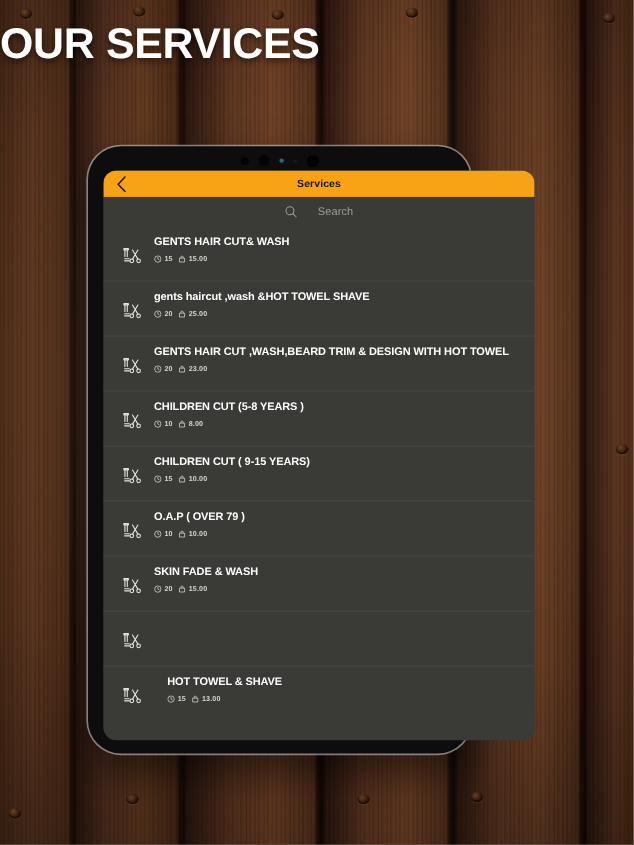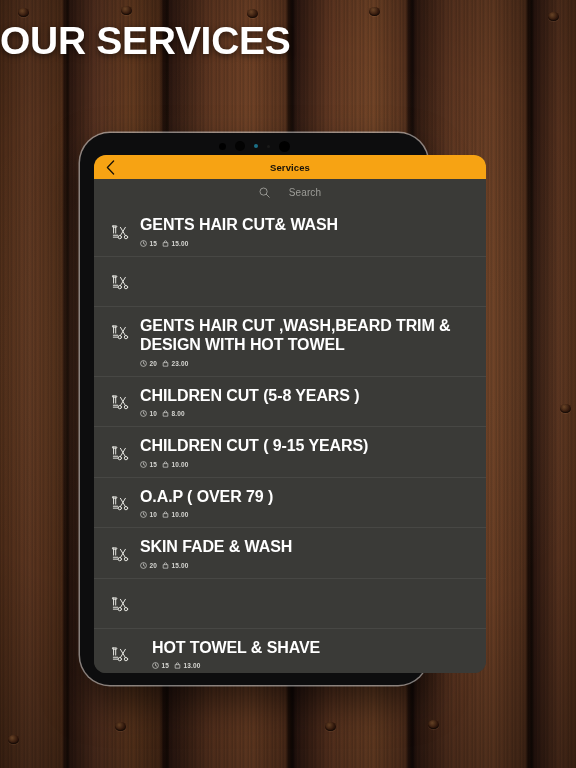--- a/index.html
+++ b/index.html
@@ -172,21 +172,21 @@
     flex:0 0 auto;
     width:26px; height:26px;
     margin-top:5px;
     margin-right:8px;
     display:flex; align-items:center; justify-content:center;
   }
   .row-icon svg { display:block; }
   .row-body { flex:1 1 auto; min-width:0; }
   .row-title {
     color:#ffffff;
-    font-size:16px;
+    font-size:10px;
     font-weight:700;
     line-height:1.22;
     letter-spacing:-0.1px;
   }
   .row-meta {
     margin-top:5px;
     display:flex; align-items:center;
     gap:5px;
     color:#d6d6d2;
     font-size:6.5px;
@@ -295,20 +295,43 @@
           <div class="row-icon">
             <svg width="19" height="19" viewBox="0 0 24 24" fill="none" stroke="#e7e7e2" stroke-width="1.25" stroke-linecap="round" stroke-linejoin="round">
               <path d="M4.5 3.5 L4.5 11.5 M7.2 3.5 L7.2 11.5"></path>
               <rect x="3.2" y="2.4" width="5.4" height="1.6" rx="0.5"></rect>
               <path d="M13.2 4.2 L19.4 14.6 M19.4 4.2 L13.2 14.6"></path>
               <circle cx="12.4" cy="16.6" r="2.1"></circle>
               <circle cx="20.2" cy="16.6" r="2.1"></circle>
               <path d="M4.2 14.2 L9.6 14.2 M4.2 16.6 L9.6 16.6"></path>
             </svg>
           </div>
+          <div class="row-body">
+            <div class="row-title">gents haircut ,wash &amp;HOT TOWEL SHAVE</div>
+            <div class="row-meta">
+              <span class="meta-item">
+                <span>
+                  <svg width="7" height="7" viewBox="0 0 12 12" fill="none" stroke="#d6d6d2" stroke-width="1.2">
+                    <circle cx="6" cy="6" r="5"></circle>
+                      <path d="M6 3.2 L6 6 L8.1 7.1" stroke-linecap="round"></path>
+                  </svg>
+                </span>
+                <span>20</span>
+              </span>
+              <span class="meta-item">
+                <span>
+                  <svg width="7" height="7" viewBox="0 0 12 12" fill="none" stroke="#d6d6d2" stroke-width="1.2" stroke-linejoin="round">
+                    <path d="M2 4.6 h8 v6 h-8 z"></path>
+                      <path d="M4.2 4.6 v-1.5 a1.8 1.8 0 0 1 3.6 0 v1.5"></path>
+                  </svg>
+                </span>
+                <span>25.00</span>
+              </span>
+            </div>
+          </div>
         </div>
 
         <div class="row">
           <div class="row-icon">
             <svg width="19" height="19" viewBox="0 0 24 24" fill="none" stroke="#e7e7e2" stroke-width="1.25" stroke-linecap="round" stroke-linejoin="round">
               <path d="M4.5 3.5 L4.5 11.5 M7.2 3.5 L7.2 11.5"></path>
               <rect x="3.2" y="2.4" width="5.4" height="1.6" rx="0.5"></rect>
               <path d="M13.2 4.2 L19.4 14.6 M19.4 4.2 L13.2 14.6"></path>
               <circle cx="12.4" cy="16.6" r="2.1"></circle>
               <circle cx="20.2" cy="16.6" r="2.1"></circle>

